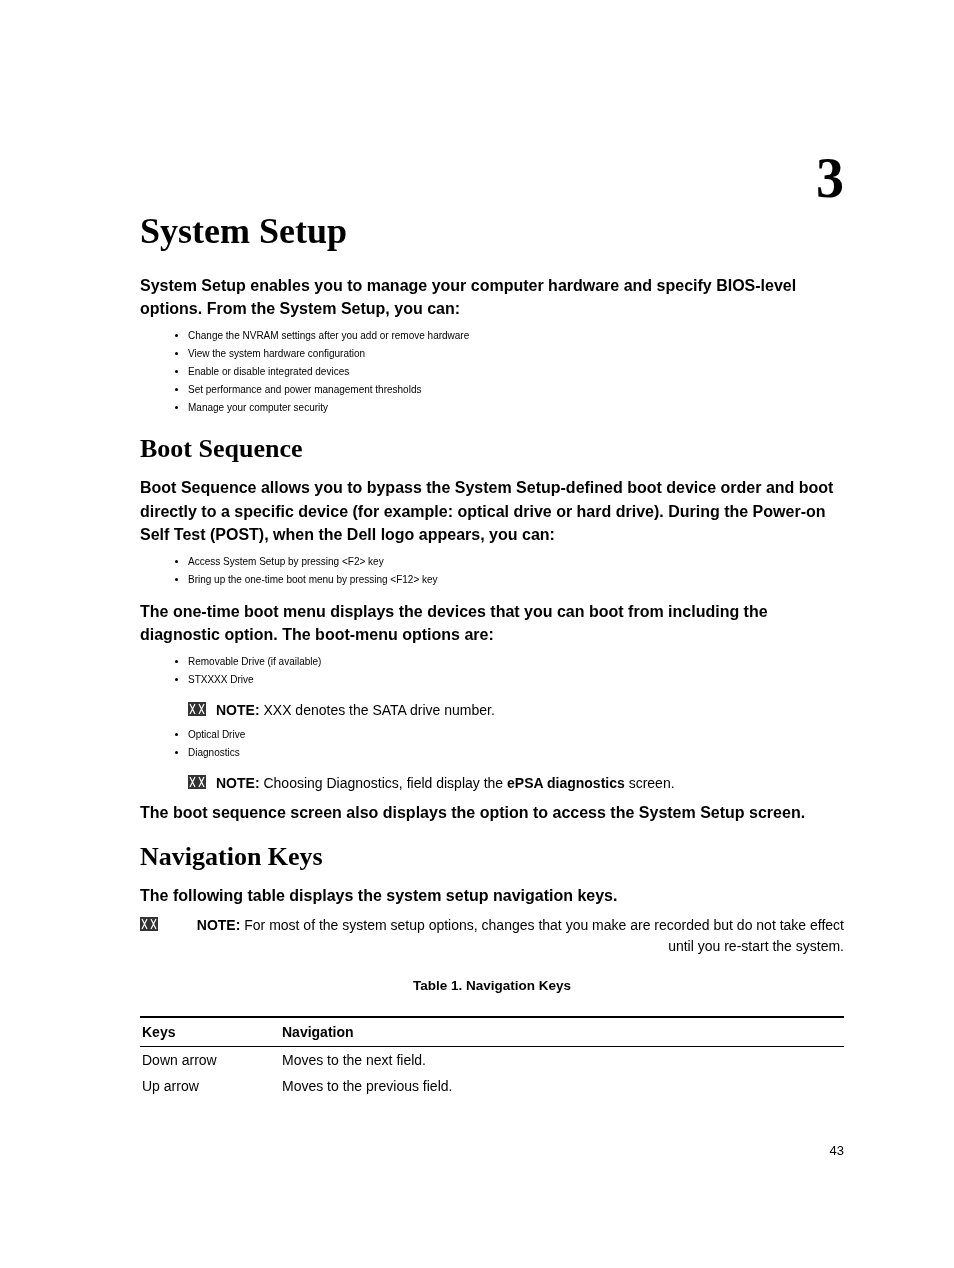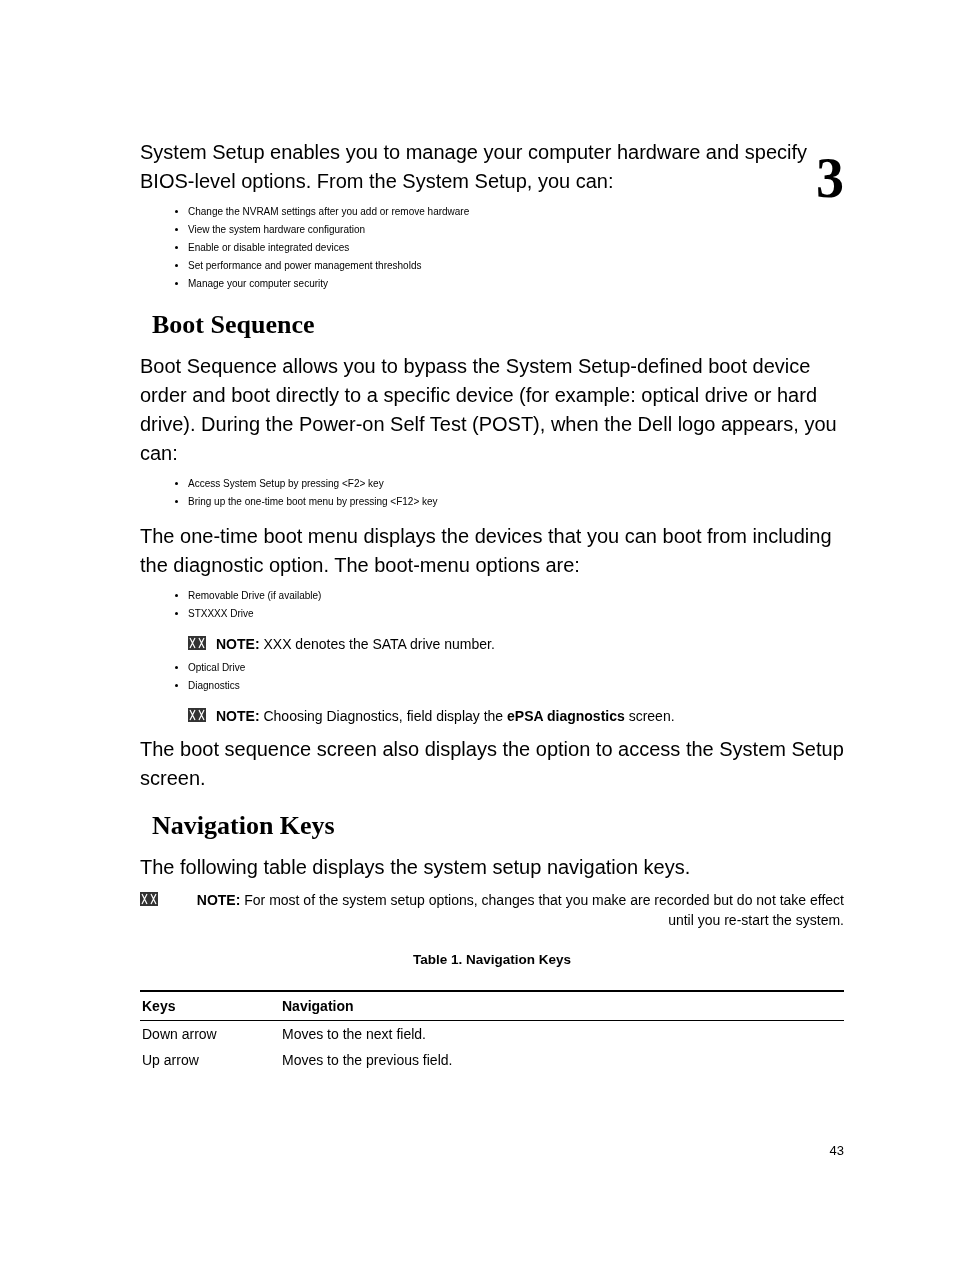--- a/index.html
+++ b/index.html
@@ -28,26 +28,27 @@
   h1 {
     font-family: Georgia, 'Times New Roman', serif;
     font-size: 36px;
     font-weight: bold;
     margin: 80px 0 22px 0;
   }
   h2 {
     font-family: Georgia, 'Times New Roman', serif;
     font-size: 26px;
     font-weight: bold;
-    margin: 18px 0 12px 12px;
+    margin: 18px 0 12px 0;
   }
   p {
-    font-size: 20px;
+    font-size: 16px;
     line-height: 1.45;
     margin: 8px 0;
+    font-weight: bold;
   }
   ul {
     margin: 6px 0 12px 0;
     padding-left: 48px;
   }
   li {
     font-size: 10px;
     line-height: 1.6;
     margin: 2px 0;
   }
@@ -108,20 +109,21 @@
   }
   .bold-inline { font-weight: bold; }
 </style>
 </head>
 <body>
 
 <div class="page">
 
   <div class="chapter-num">3</div>
 
+  <h1>System Setup</h1>
 
   <p>System Setup enables you to manage your computer hardware and specify BIOS-level options. From the System Setup, you can:</p>
 
   <ul>
     <li>Change the NVRAM settings after you add or remove hardware</li>
     <li>View the system hardware configuration</li>
     <li>Enable or disable integrated devices</li>
     <li>Set performance and power management thresholds</li>
     <li>Manage your computer security</li>
   </ul>

